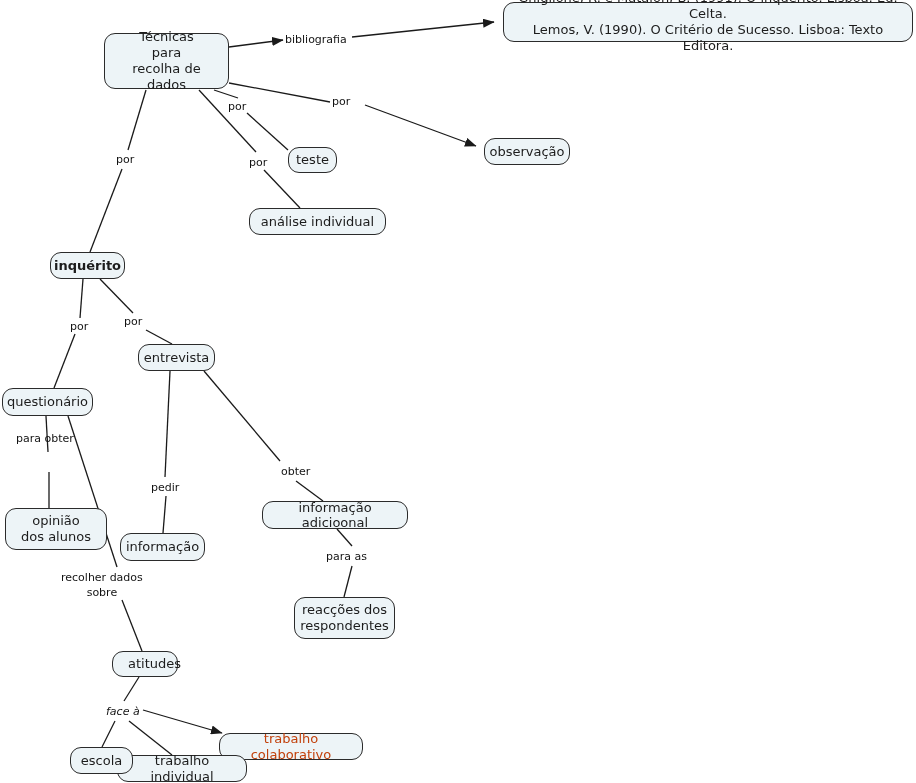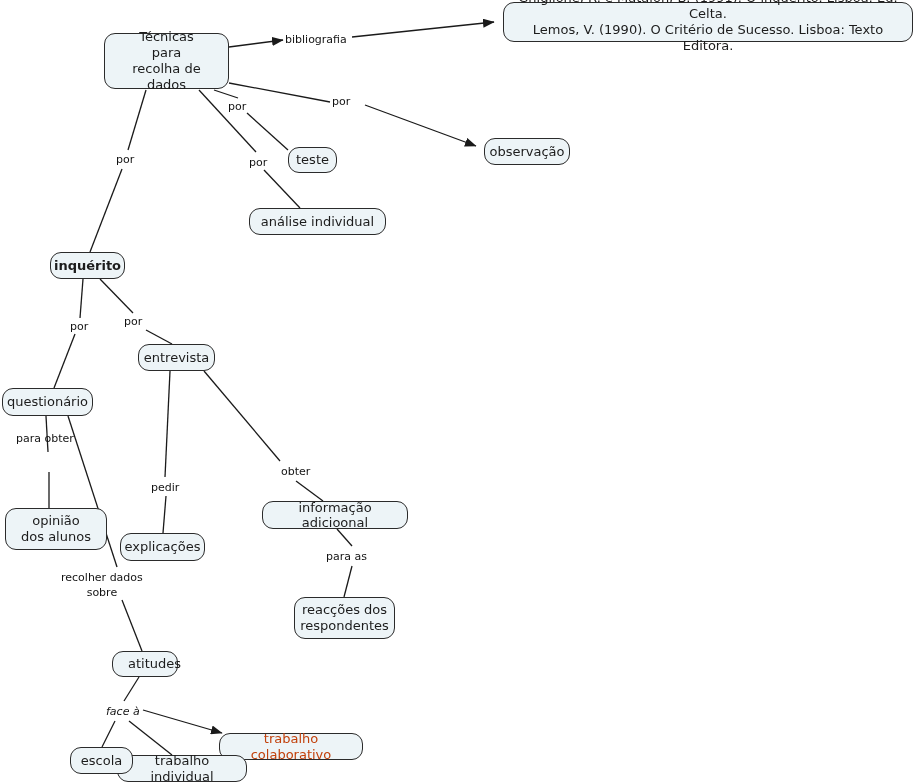--- a/index.html
+++ b/index.html
@@ -103,21 +103,21 @@
 Lemos, V. (1990). O Critério de Sucesso. Lisboa: Texto Editora.</div>
       <div class="node" style="left: 484px; top: 138px; width: 86px; height: 27px; background: rgb(237, 244, 247); border-color: rgb(43, 43, 43); color: rgb(28, 28, 28);">observação</div>
       <div class="node" style="left: 288px; top: 147px; width: 49px; height: 26px; background: rgb(237, 244, 247); border-color: rgb(43, 43, 43); color: rgb(28, 28, 28);">teste</div>
       <div class="node" style="left: 249px; top: 208px; width: 137px; height: 27px; background: rgb(237, 244, 247); border-color: rgb(43, 43, 43); color: rgb(28, 28, 28);">análise individual</div>
       <div class="node" style="left: 50px; top: 252px; width: 75px; height: 27px; background: rgb(237, 244, 247); border-color: rgb(43, 43, 43); color: rgb(28, 28, 28); font-weight: bold;">inquérito</div>
       <div class="node" style="left: 138px; top: 344px; width: 77px; height: 27px; background: rgb(237, 244, 247); border-color: rgb(43, 43, 43); color: rgb(28, 28, 28);">entrevista</div>
       <div class="node" style="left: 2px; top: 388px; width: 91px; height: 28px; background: rgb(237, 244, 247); border-color: rgb(43, 43, 43); color: rgb(28, 28, 28);">questionário</div>
       <div class="node" style="left: 262px; top: 501px; width: 146px; height: 28px; background: rgb(237, 244, 247); border-color: rgb(43, 43, 43); color: rgb(28, 28, 28);">informação adicioonal</div>
       <div class="node multi" style="left: 5px; top: 508px; width: 102px; height: 42px; background: rgb(237, 244, 247); border-color: rgb(43, 43, 43); color: rgb(28, 28, 28);">opinião
 dos alunos</div>
-      <div class="node" style="left: 120px; top: 533px; width: 85px; height: 28px; background: rgb(237, 244, 247); border-color: rgb(43, 43, 43); color: rgb(28, 28, 28);">explicações</div>
+      <div class="node" style="left: 120px; top: 533px; width: 85px; height: 28px; background: rgb(237, 244, 247); border-color: rgb(43, 43, 43); color: rgb(28, 28, 28);">informação</div>
       <div class="node multi" style="left: 294px; top: 597px; width: 101px; height: 42px; background: rgb(237, 244, 247); border-color: rgb(43, 43, 43); color: rgb(28, 28, 28);">reacções dos
 respondentes</div>
       <div class="node" style="left: 112px; top: 651px; width: 66px; height: 26px; background: rgb(237, 244, 247); border-color: rgb(43, 43, 43); color: rgb(28, 28, 28); padding-left: 28px;">atitudes</div>
       <div class="node" style="left: 219px; top: 733px; width: 144px; height: 27px; background: rgb(237, 244, 247); border-color: rgb(43, 43, 43); color: #c2410c;">trabalho colaborativo</div>
       <div class="node" style="left: 117px; top: 755px; width: 130px; height: 27px; background: rgb(237, 244, 247); border-color: rgb(43, 43, 43); color: rgb(28, 28, 28);">trabalho individual</div>
       <div class="node" style="left: 70px; top: 747px; width: 63px; height: 27px; background: rgb(237, 244, 247); border-color: rgb(43, 43, 43); color: rgb(28, 28, 28);">escola</div>
     </div>
   <div id="label-group">
       <div class="edge-label" style="left: 285px; top: 33px;">bibliografia</div>
       <div class="edge-label" style="left: 332px; top: 95px;">por</div>

